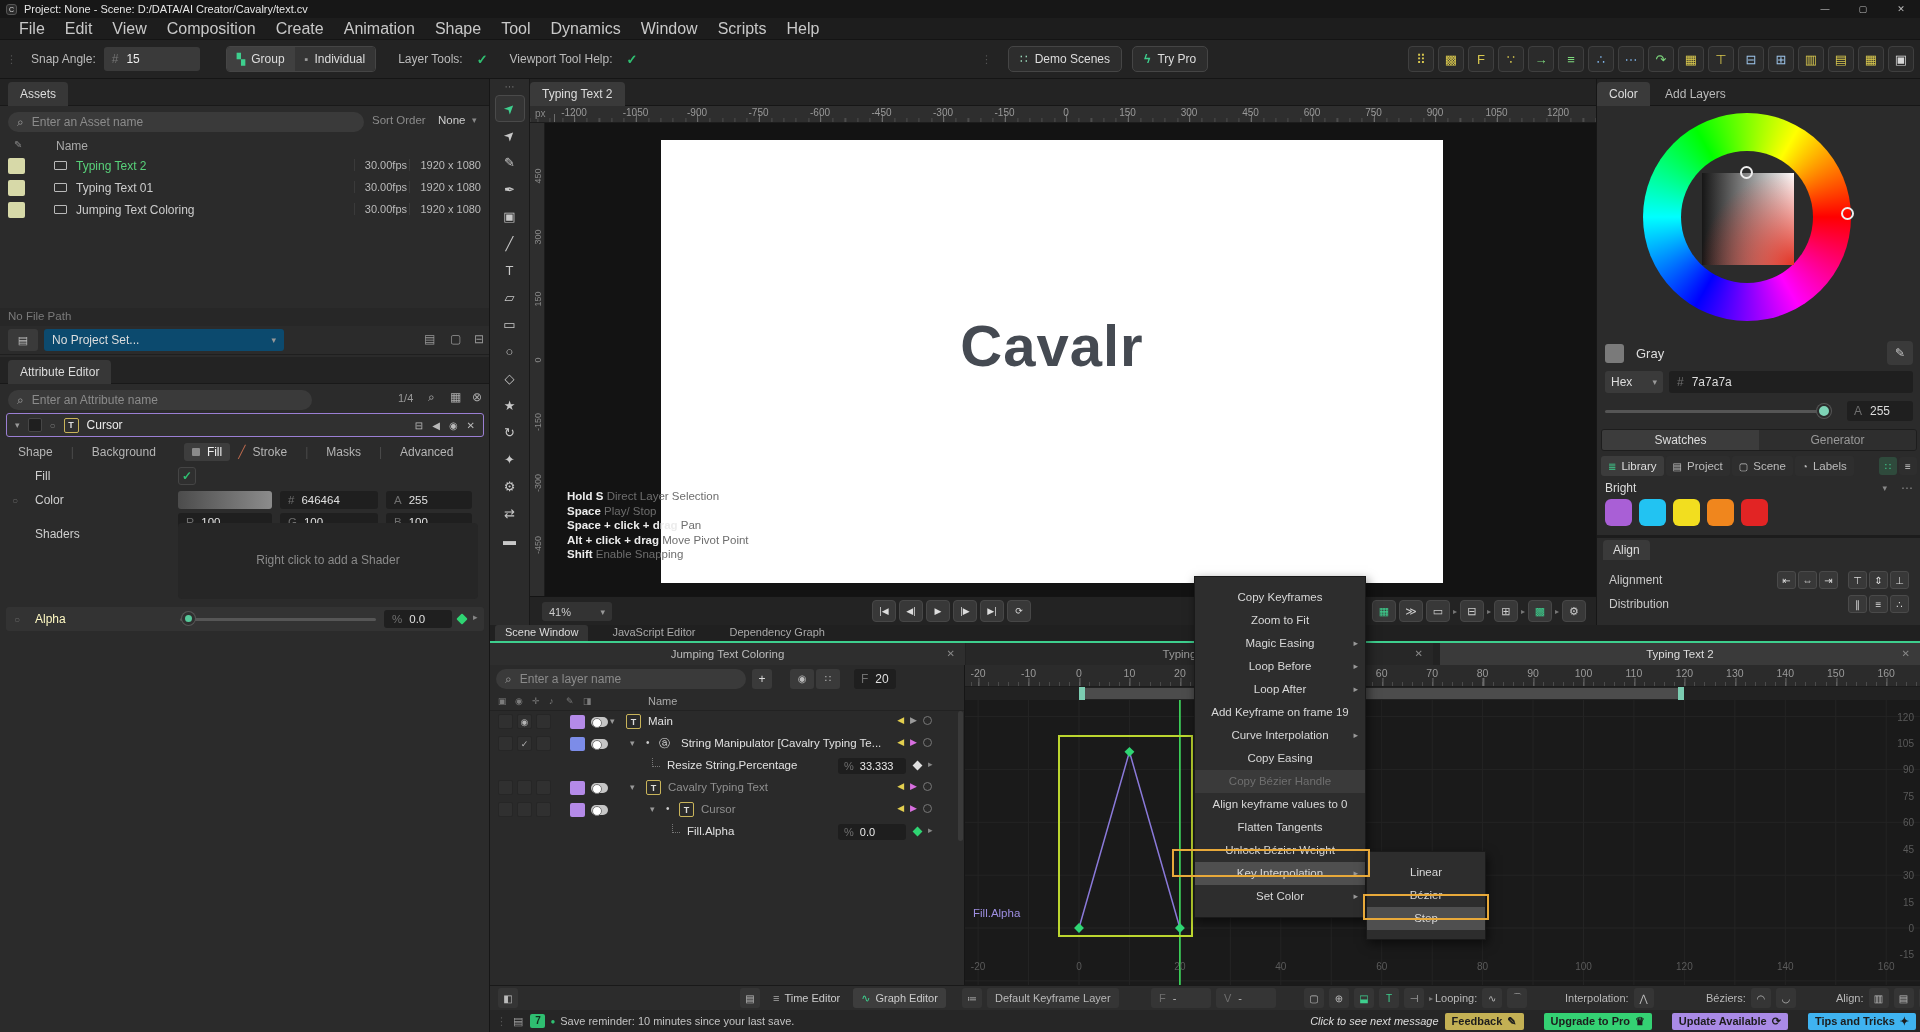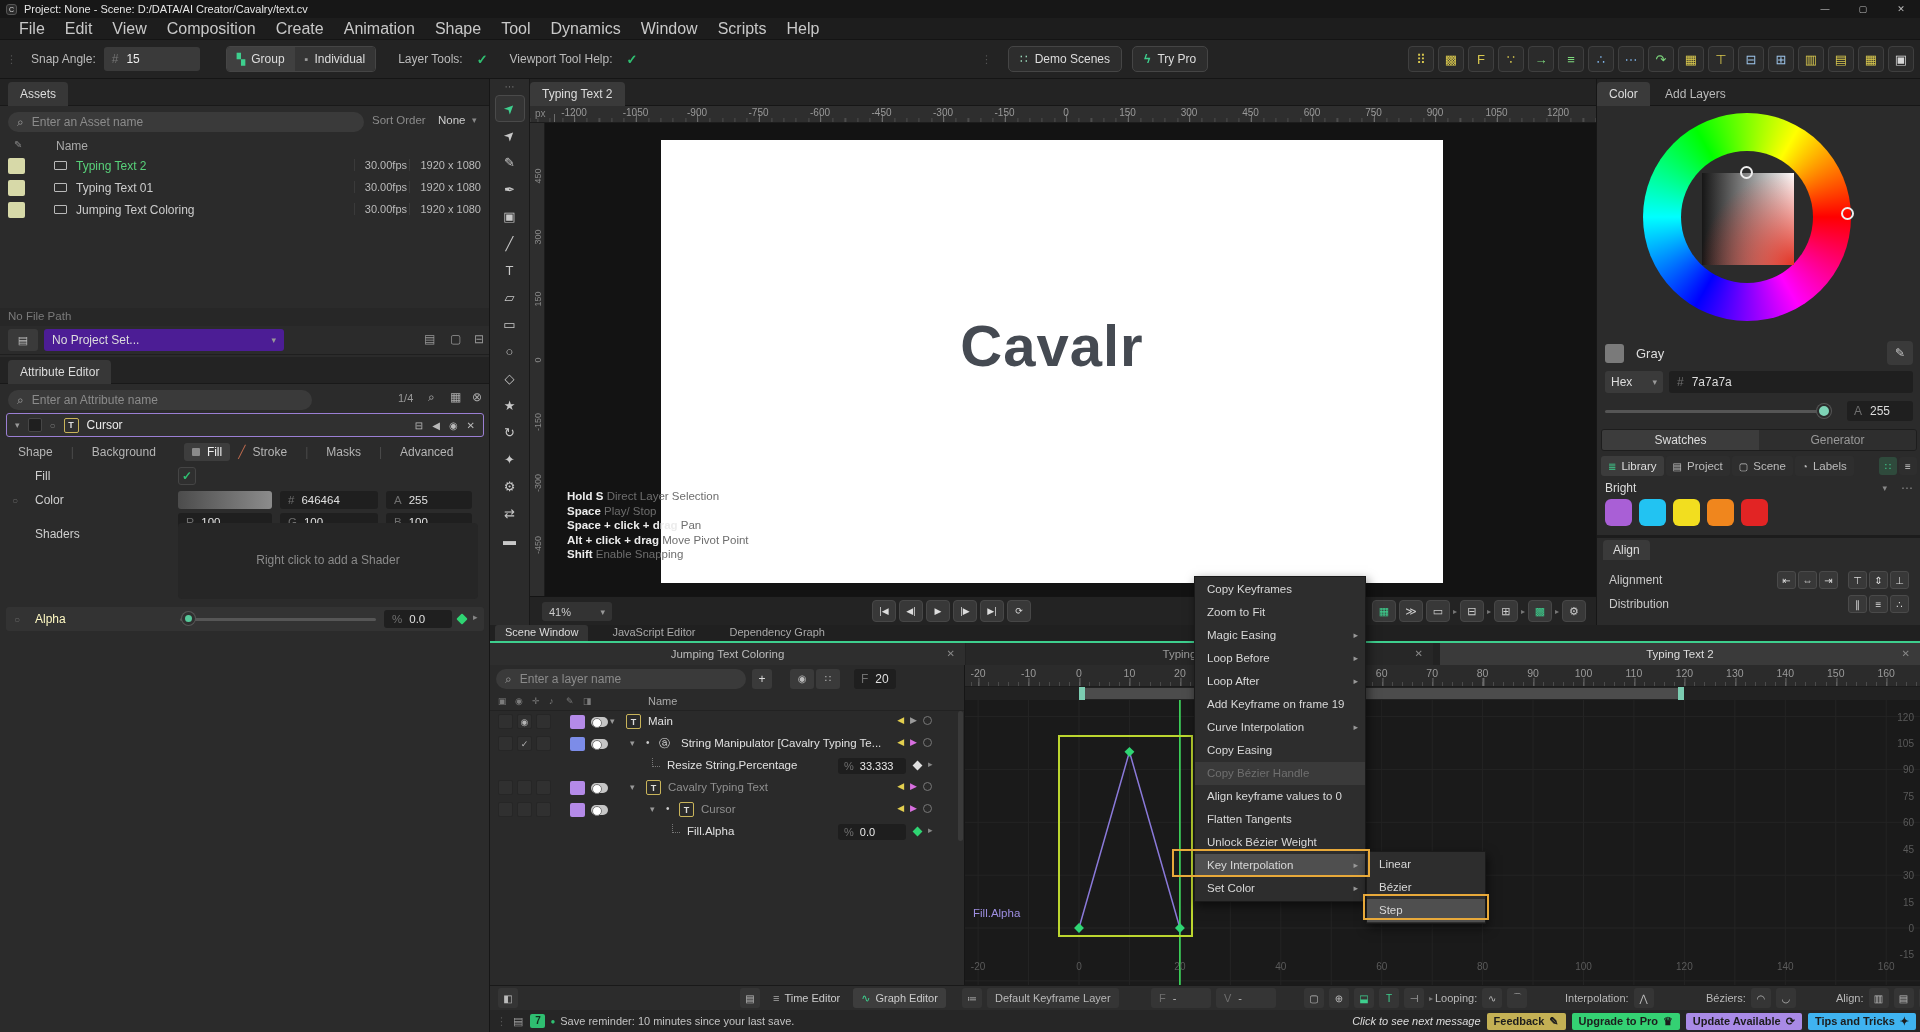--- a/index.html
+++ b/index.html
@@ -119,21 +119,21 @@
   .as-row{position:relative;height:22px;}
   .as-sw{position:absolute;left:8px;top:3px;width:17px;height:16px;border-radius:2px;background:#d7d9a8;}
   .as-ic{position:absolute;left:54px;top:6px;width:13px;height:9px;border:1.5px solid #b9b9b9;border-radius:1px;}
   .as-nm{position:absolute;left:76px;top:4px;color:#ccc;}
   .as-nm.sel{color:#58d27a;}
   .as-fps{position:absolute;right:82px;top:4px;color:#bbb;font-size:11px;border-left:1px solid #3a3a3a;padding-left:10px;}
   .as-res{position:absolute;right:8px;top:4px;color:#bbb;font-size:11px;border-left:1px solid #3a3a3a;padding-left:10px;}
   .fp-row{position:absolute;left:0;top:229px;width:100%;height:18px;background:#272727;color:#7a7a7a;padding:2px 8px;font-size:11.5px;}
   .pj-row{position:absolute;left:0;top:247px;width:100%;height:29px;background:#2b2b2b;border-bottom:1px solid #1f1f1f;}
   .pj-btn{position:absolute;left:8px;top:3px;width:30px;height:22px;background:#3a3a3a;border-radius:3px;color:#bbb;text-align:center;line-height:22px;font-size:11px;}
-  .pj-sel{position:absolute;left:44px;top:3px;width:240px;height:22px;background:#4c1d95;border-radius:3px;color:#ddd;display:flex;align-items:center;justify-content:space-between;padding:0 8px;}
+  .pj-sel{position:absolute;left:44px;top:3px;width:240px;height:22px;background:#0c4a6e;border-radius:3px;color:#ddd;display:flex;align-items:center;justify-content:space-between;padding:0 8px;}
   .pj-ic{position:absolute;top:6px;color:#999;font-size:12px;}
   .ae-pager{position:absolute;left:398px;top:313px;color:#999;font-size:11px;}
   .ae-mini{position:absolute;top:311px;color:#aaa;font-size:12px;}
   .cursor-head{position:absolute;left:6px;top:334px;width:478px;height:24px;border:1px solid #9b7fd4;border-radius:3px;background:#303030;display:flex;align-items:center;gap:8px;padding:0 8px;}
   .cursor-head .car{color:#999;font-size:9px;}
   .mini-sw{width:14px;height:14px;background:#1f1f1f;border:1px solid #464646;border-radius:2px;}
   .circ{color:#777;font-size:10px;}
   .t-badge{width:15px;height:15px;border:1px solid #c9b45a;border-radius:2px;color:#ddd;font-size:9px;font-weight:bold;display:flex;align-items:center;justify-content:center;}
   .cursor-head .nm{color:#ececec;}
   .ch-right{margin-left:auto;display:flex;gap:9px;color:#b9b9b9;font-size:10px;align-items:center;}
@@ -221,21 +221,21 @@
   .bt-box{height:20px;background:#353535;border-radius:3px;display:flex;align-items:center;gap:7px;padding:0 8px;}
   .bt-ico{width:20px;height:20px;background:#353535;border-radius:3px;display:flex;align-items:center;justify-content:center;font-size:10px;color:#bbb;}
   .bt-ico.g{color:#3ecf8e;}
   .statusbar{position:absolute;left:0;top:931px;width:1430px;height:22px;background:#262626;display:flex;align-items:center;font-size:11px;}
   .sb-badge{width:15px;height:14px;background:#2fbf71;color:#10301c;border-radius:2px;font-weight:bold;font-size:10px;text-align:center;line-height:14px;}
   .sb-dot{color:#2fbf71;font-size:8px;margin:0 5px;}
   .sb-right{margin-left:auto;display:flex;align-items:center;gap:6px;padding-right:4px;}
   .sb-next{font-style:italic;color:#ddd;}
   .pill-badge{height:17px;border-radius:2px;display:flex;align-items:center;gap:5px;padding:0 7px;color:#1c1c1c;font-weight:bold;font-size:11px;}
   
-  .ctx{position:absolute;z-index:60;background:#2d2d2d;border:1px solid #1a1a1a;box-shadow:2px 4px 10px rgba(0,0,0,.55);padding:1px 0;}
+  .ctx{position:absolute;z-index:60;background:#2d2d2d;border:1px solid #1a1a1a;box-shadow:2px 4px 10px rgba(0,0,0,.55);padding:9px 0;text-align:center;}
   .ctx-item{position:relative;height:23px;line-height:23px;padding:0 12px;color:#d8d8d8;font-size:11.5px;white-space:nowrap;}
   .ctx-item .sub{position:absolute;right:7px;top:0;color:#999;font-size:9px;}
   .ctx-item.dis{color:#6f6f6f;background:#3a3a3a;}
   .ctx-item.hl{background:#4f4f4f;}
   .orange-rect{position:absolute;z-index:70;border:2px solid #e8a93a;pointer-events:none;}
 </style>
 </head>
 <body>
 
 <div id="app">
@@ -953,21 +953,21 @@
     </div>
 
     <div class="statusbar">
       <span class="grip">⋮</span>
       <span style="color:#9a9a9a;margin-right:7px;">▤</span>
       <span class="sb-badge">7</span>
       <span class="sb-dot">●</span>
       <span style="color:#c3c3c3;">Save reminder: 10 minutes since your last save.</span>
       <div class="sb-right">
         <span class="sb-next">Click to see next message</span>
-        <span style="display:flex;gap:6px;">
+        <span style="display:flex;gap:20px;">
             <div class="pill-badge" style="background: rgb(195, 176, 84);">
               <span>Feedback</span>
               <span>✎</span>
             </div>
             <div class="pill-badge" style="background: rgb(52, 209, 115);">
               <span>Upgrade to Pro</span>
               <span>♛</span>
             </div>
             <div class="pill-badge" style="background: rgb(169, 138, 230);">
               <span>Update Available</span>

